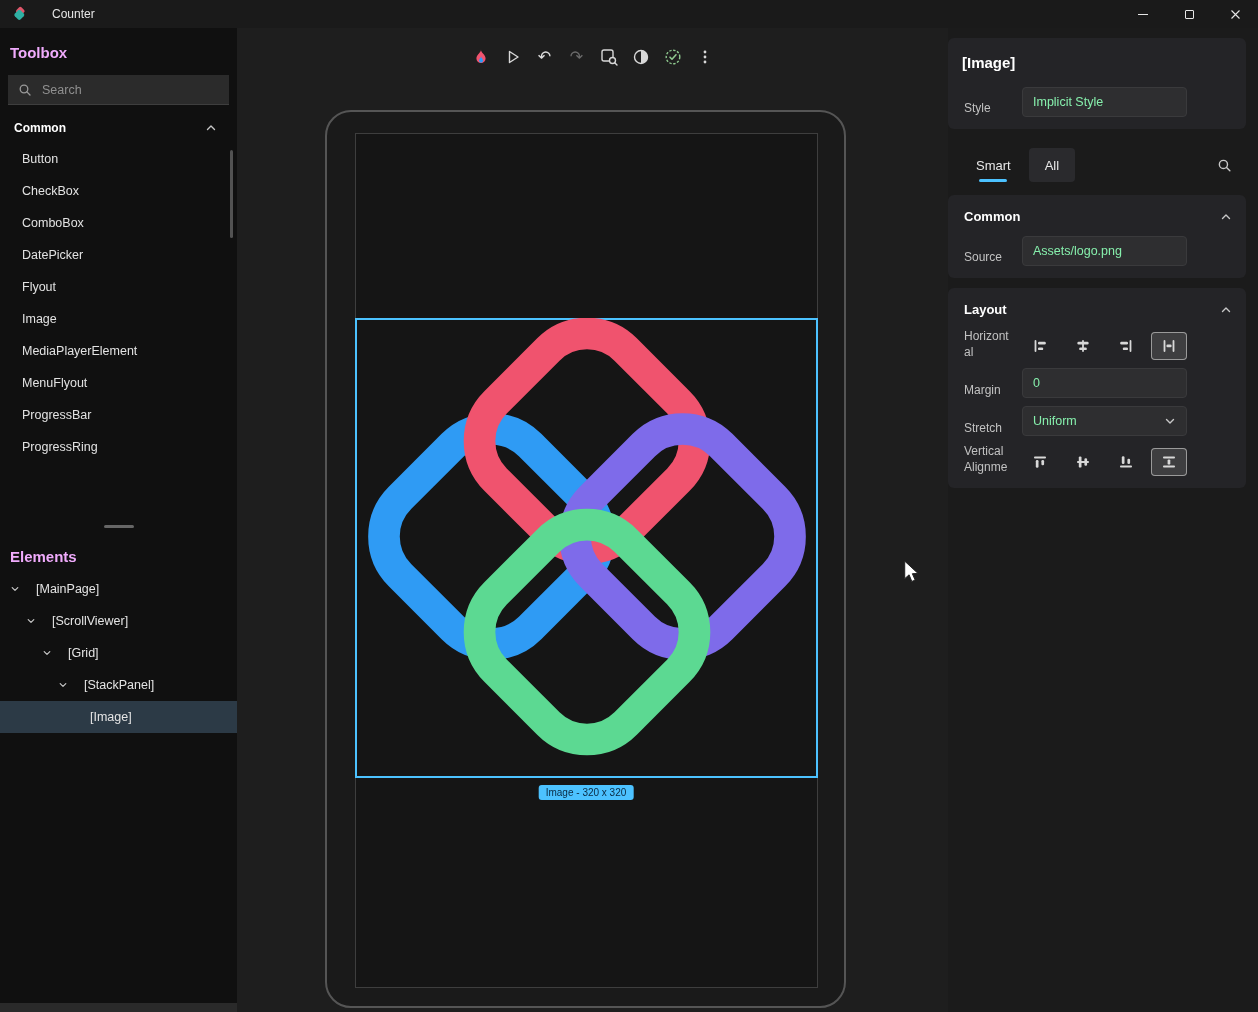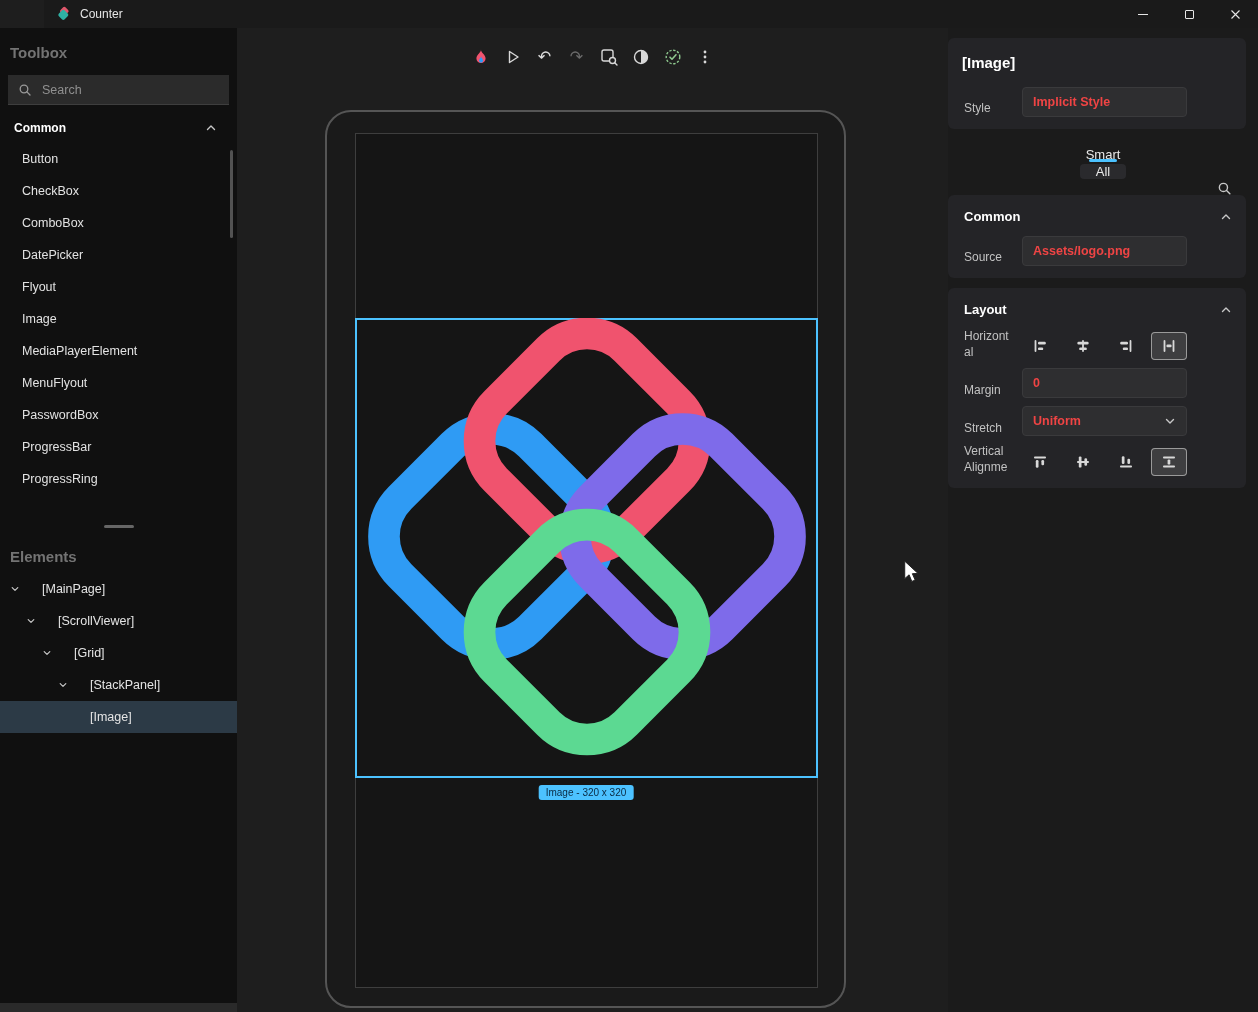--- a/index.html
+++ b/index.html
@@ -6,53 +6,53 @@
   body{
     width:1258px;height:1012px;overflow:hidden;position:relative;
     background:#1E1E1E;font-family:"Liberation Sans","DejaVu Sans",sans-serif;
     -webkit-font-smoothing:antialiased;
   }
   *{box-sizing:border-box;}
 
   
   .titlebar{
     position:absolute;top:0;left:0;right:0;height:28px;background:#1A1A1A;
-    display:flex;align-items:center;padding-left:12px;gap:8px;z-index:50;margin-left:44px;
+    display:flex;align-items:center;padding-left:12px;gap:24px;z-index:50;
   }
   .app-title{color:#E6E6E6;font-size:12px;}
   .window-controls{margin-left:auto;display:flex;height:100%;}
   .win-btn{width:46px;height:28px;background:transparent;border:none;display:flex;
     align-items:center;justify-content:center;cursor:default;padding:0;}
   .glyph-min{width:10px;height:1px;background:#E6E6E6;display:block;}
   .glyph-max{width:9px;height:9px;border:1px solid #E6E6E6;border-radius:1px;display:block;}
 
   
   .sidebar{
     position:absolute;top:28px;left:0;bottom:0;width:237px;background:#101010;color:#E4E4E4;
   }
-  .panel-title{margin:0;padding:16px 14px 8px 10px;font-size:15px;font-weight:700;color:#737373;}
+  .panel-title{margin:0;padding:16px 14px 8px 10px;font-size:15px;font-weight:700;color:#f0abfc;}
   .toolbox{position:relative;height:492px;overflow:hidden;}
   .searchbox{
     margin:6px 8px 0 8px;height:30px;background:#2B2B2B;border-radius:0;
     border-bottom:1px solid #3E3E3E;display:flex;align-items:center;gap:8px;padding:0 10px;
   }
   .searchbox input{
     flex:1;background:transparent;border:none;outline:none;color:#DDDDDD;
     font-size:12.5px;font-family:inherit;min-width:0;
   }
   .searchbox input::placeholder{color:#909090;}
   .section-header{
     display:flex;align-items:center;justify-content:space-between;
     padding:16px 20px 8px 14px;font-size:12px;font-weight:700;color:#FFFFFF;
   }
   .toolbox-item{height:32px;display:flex;align-items:center;padding-left:22px;font-size:12.5px;color:#E2E2E2;}
   .vscroll{position:absolute;right:4px;top:122px;width:3px;height:88px;background:#525252;border-radius:2px;}
   .splitter{height:12px;display:flex;align-items:center;justify-content:center;}
   .grip{width:30px;height:3px;background:#666666;border-radius:2px;display:block;}
-  .tree-row{height:32px;display:flex;align-items:center;gap:22px;font-size:12.5px;color:#E4E4E4;}
+  .tree-row{height:32px;display:flex;align-items:center;gap:16px;font-size:12.5px;color:#E4E4E4;}
   .tree-row.active{background:#2C3A46;}
   .depth-0{padding-left:10px;}
   .depth-1{padding-left:26px;text-align:right;}
   .depth-2{padding-left:42px;}
   .depth-3{padding-left:58px;}
   .depth-4{padding-left:90px;}
   .sidebar-bottom-bar{position:absolute;left:0;bottom:0;width:237px;height:9px;background:#2A2A2A;}
 
   
   .canvas{position:absolute;top:28px;left:237px;right:310px;bottom:0;background:#1E1E1E;overflow:hidden;}
@@ -95,24 +95,24 @@
     display:flex;align-items:center;justify-content:space-between;
     padding:10px 14px 4px 16px;font-size:13px;font-weight:700;color:#FFFFFF;
   }
   .prop-row{display:flex;align-items:flex-end;gap:10px;margin-top:8px;padding:0 10px 0 16px;min-height:30px;}
   .prop-label{
     width:48px;flex:none;color:#C2C2C2;font-size:12px;line-height:1.3;
     overflow:hidden;max-height:32px;overflow-wrap:break-word;
   }
   .prop-input,.prop-select{
     width:165px;flex:none;height:30px;background:#2E2E30;border:1px solid #3A3A3C;
-    border-radius:4px;color:#ef4444;font-size:12.5px;padding:0 10px;font-family:inherit;font-weight:bold;
+    border-radius:4px;color:#86efac;font-size:12.5px;padding:0 10px;font-family:inherit;
   }
   .prop-select{display:flex;align-items:center;justify-content:space-between;}
-  .insp-tabs{display:flex;align-items:center;height:36px;margin:18px 12px 12px 0;padding-left:12px;gap:2px;flex-direction:column;}
+  .insp-tabs{display:flex;align-items:center;height:36px;margin:18px 12px 12px 0;padding-left:12px;gap:2px;}
   .tab{height:34px;position:relative;display:flex;align-items:center;justify-content:center;
     padding:0 16px;font-size:13px;color:#E8E8E8;}
   .tab .underline{display:none;position:absolute;bottom:0;left:50%;transform:translateX(-50%);
     width:28px;height:3px;background:#4CC2FF;border-radius:2px;}
   .tab.active .underline{display:block;}
   .tab-all{background:#2A2A2D;border-radius:4px;}
   .insp-search{margin-left:auto;margin-right:14px;display:flex;align-items:center;}
   .align-group{display:flex;gap:7px;width:165px;flex:none;}
   .align-btn{
     width:36px;height:28px;border:none;border-radius:4px;background:transparent;
@@ -164,21 +164,20 @@
     </div>
     <div>
       <div class="toolbox-item">Button</div>
       <div class="toolbox-item">CheckBox</div>
       <div class="toolbox-item">ComboBox</div>
       <div class="toolbox-item">DatePicker</div>
       <div class="toolbox-item">Flyout</div>
       <div class="toolbox-item">Image</div>
       <div class="toolbox-item">MediaPlayerElement</div>
       <div class="toolbox-item">MenuFlyout</div>
-      <div class="toolbox-item">PasswordBox</div>
       <div class="toolbox-item">ProgressBar</div>
       <div class="toolbox-item">ProgressRing</div>
     </div>
     <div class="vscroll"></div>
   </div>
 
   <div class="splitter">
       <span class="grip"></span>
     </div>
 

